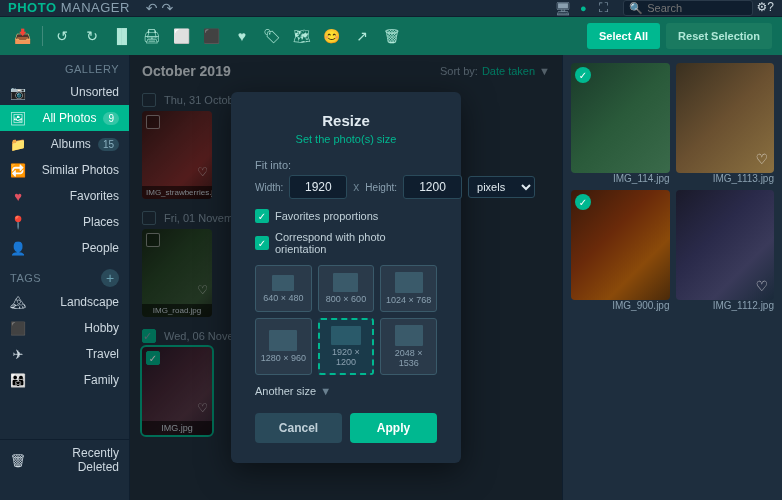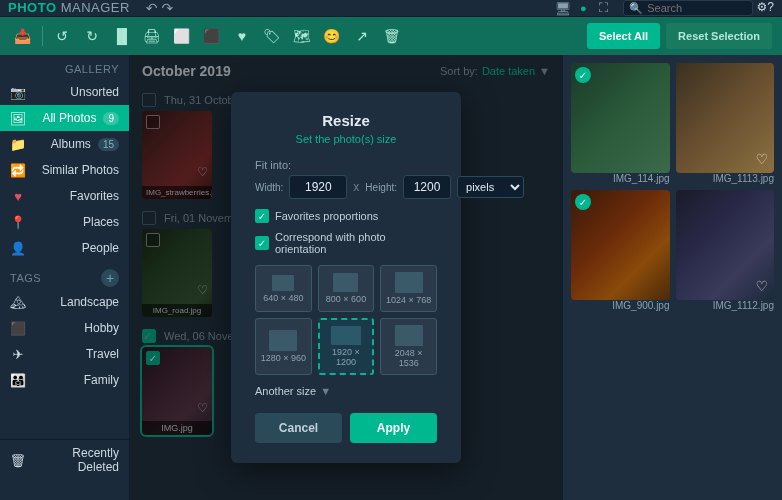--- a/index.html
+++ b/index.html
@@ -663,21 +663,21 @@
       <div class="dialog">
         <div class="dialog-title">Resize</div>
         <div class="dialog-subtitle">Set the photo(s) size</div>
 
         <div style="font-size:11px;color:#8aa0b0;margin-bottom:4px;">Fit into:</div>
         <div class="dialog-row">
           <span class="dialog-label">Width:</span>
           <input type="text" class="dialog-input" value="1920" style="">
           <span class="dialog-x">x</span>
           <span class="dialog-label">Height:</span>
-          <input type="text" class="dialog-input" value="1200" style="width: 48px;">
+          <input type="text" class="dialog-input" value="1200" style="width: 59px;">
           <select class="dialog-select">
             <option>pixels</option>
             <option>percent</option>
             <option>cm</option>
             <option>inches</option>
           </select>
         </div>
 
         <div class="dialog-check-row">
           <div class="dialog-checkbox">✓</div>

